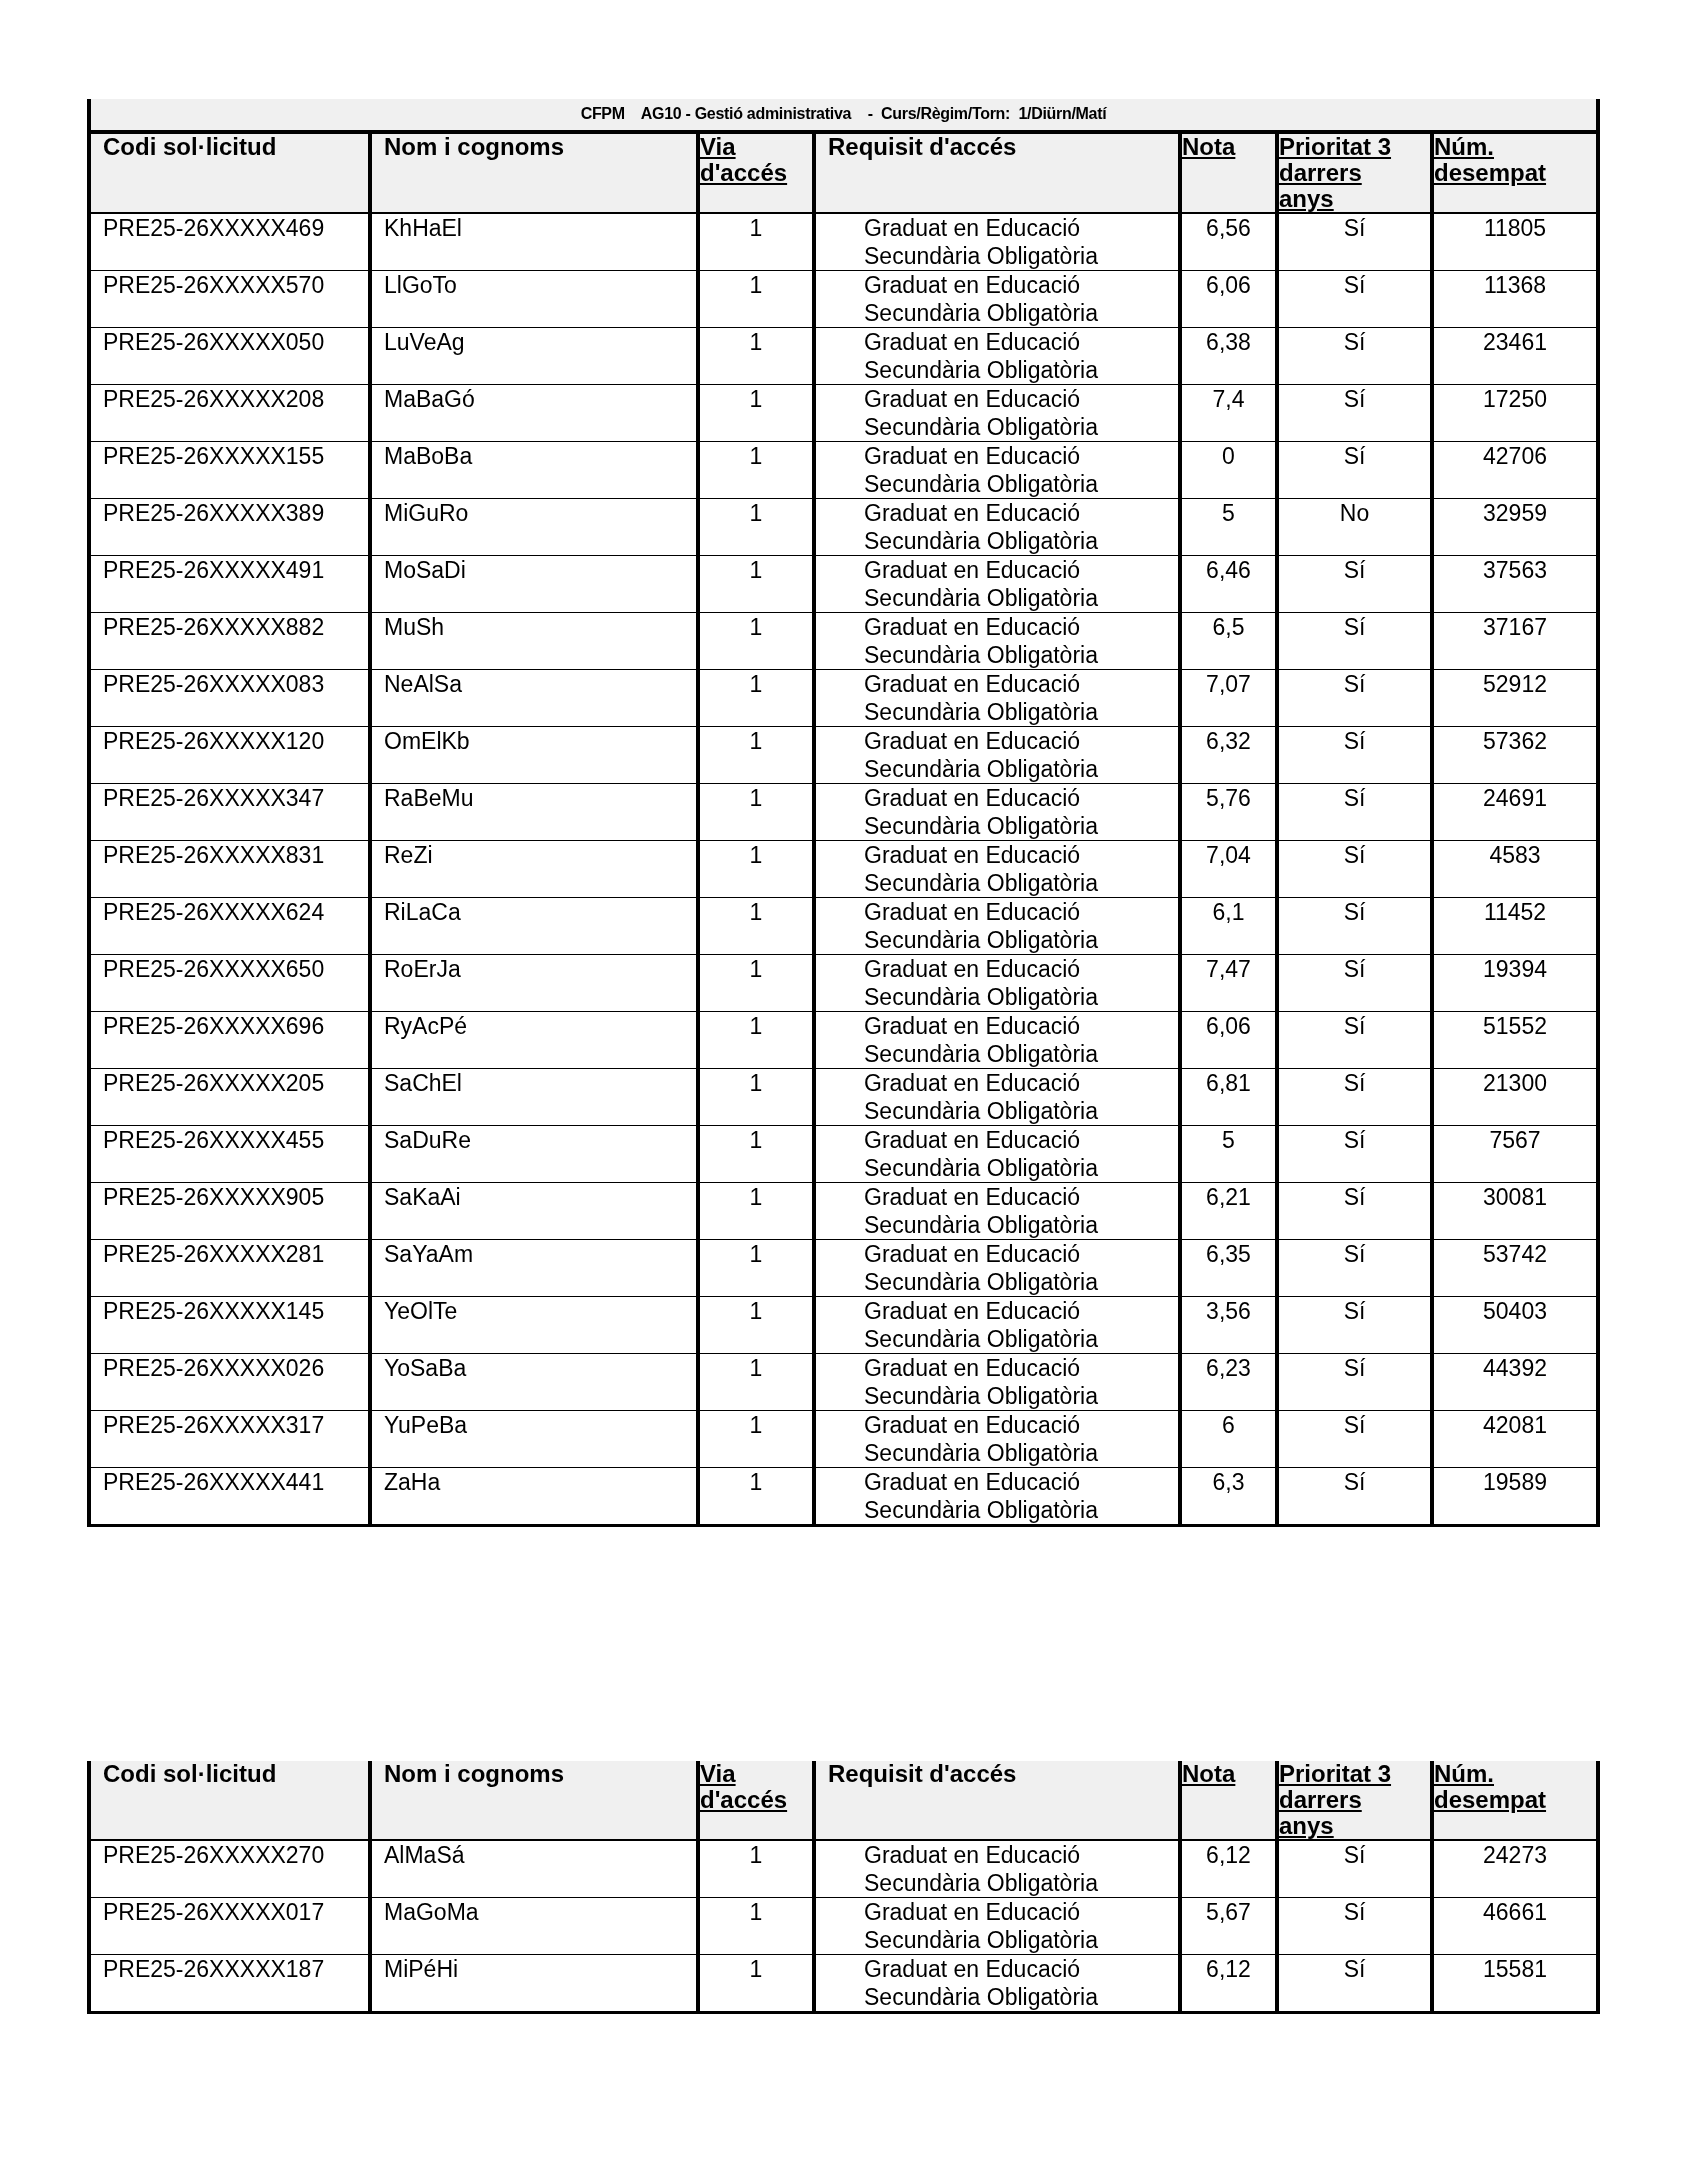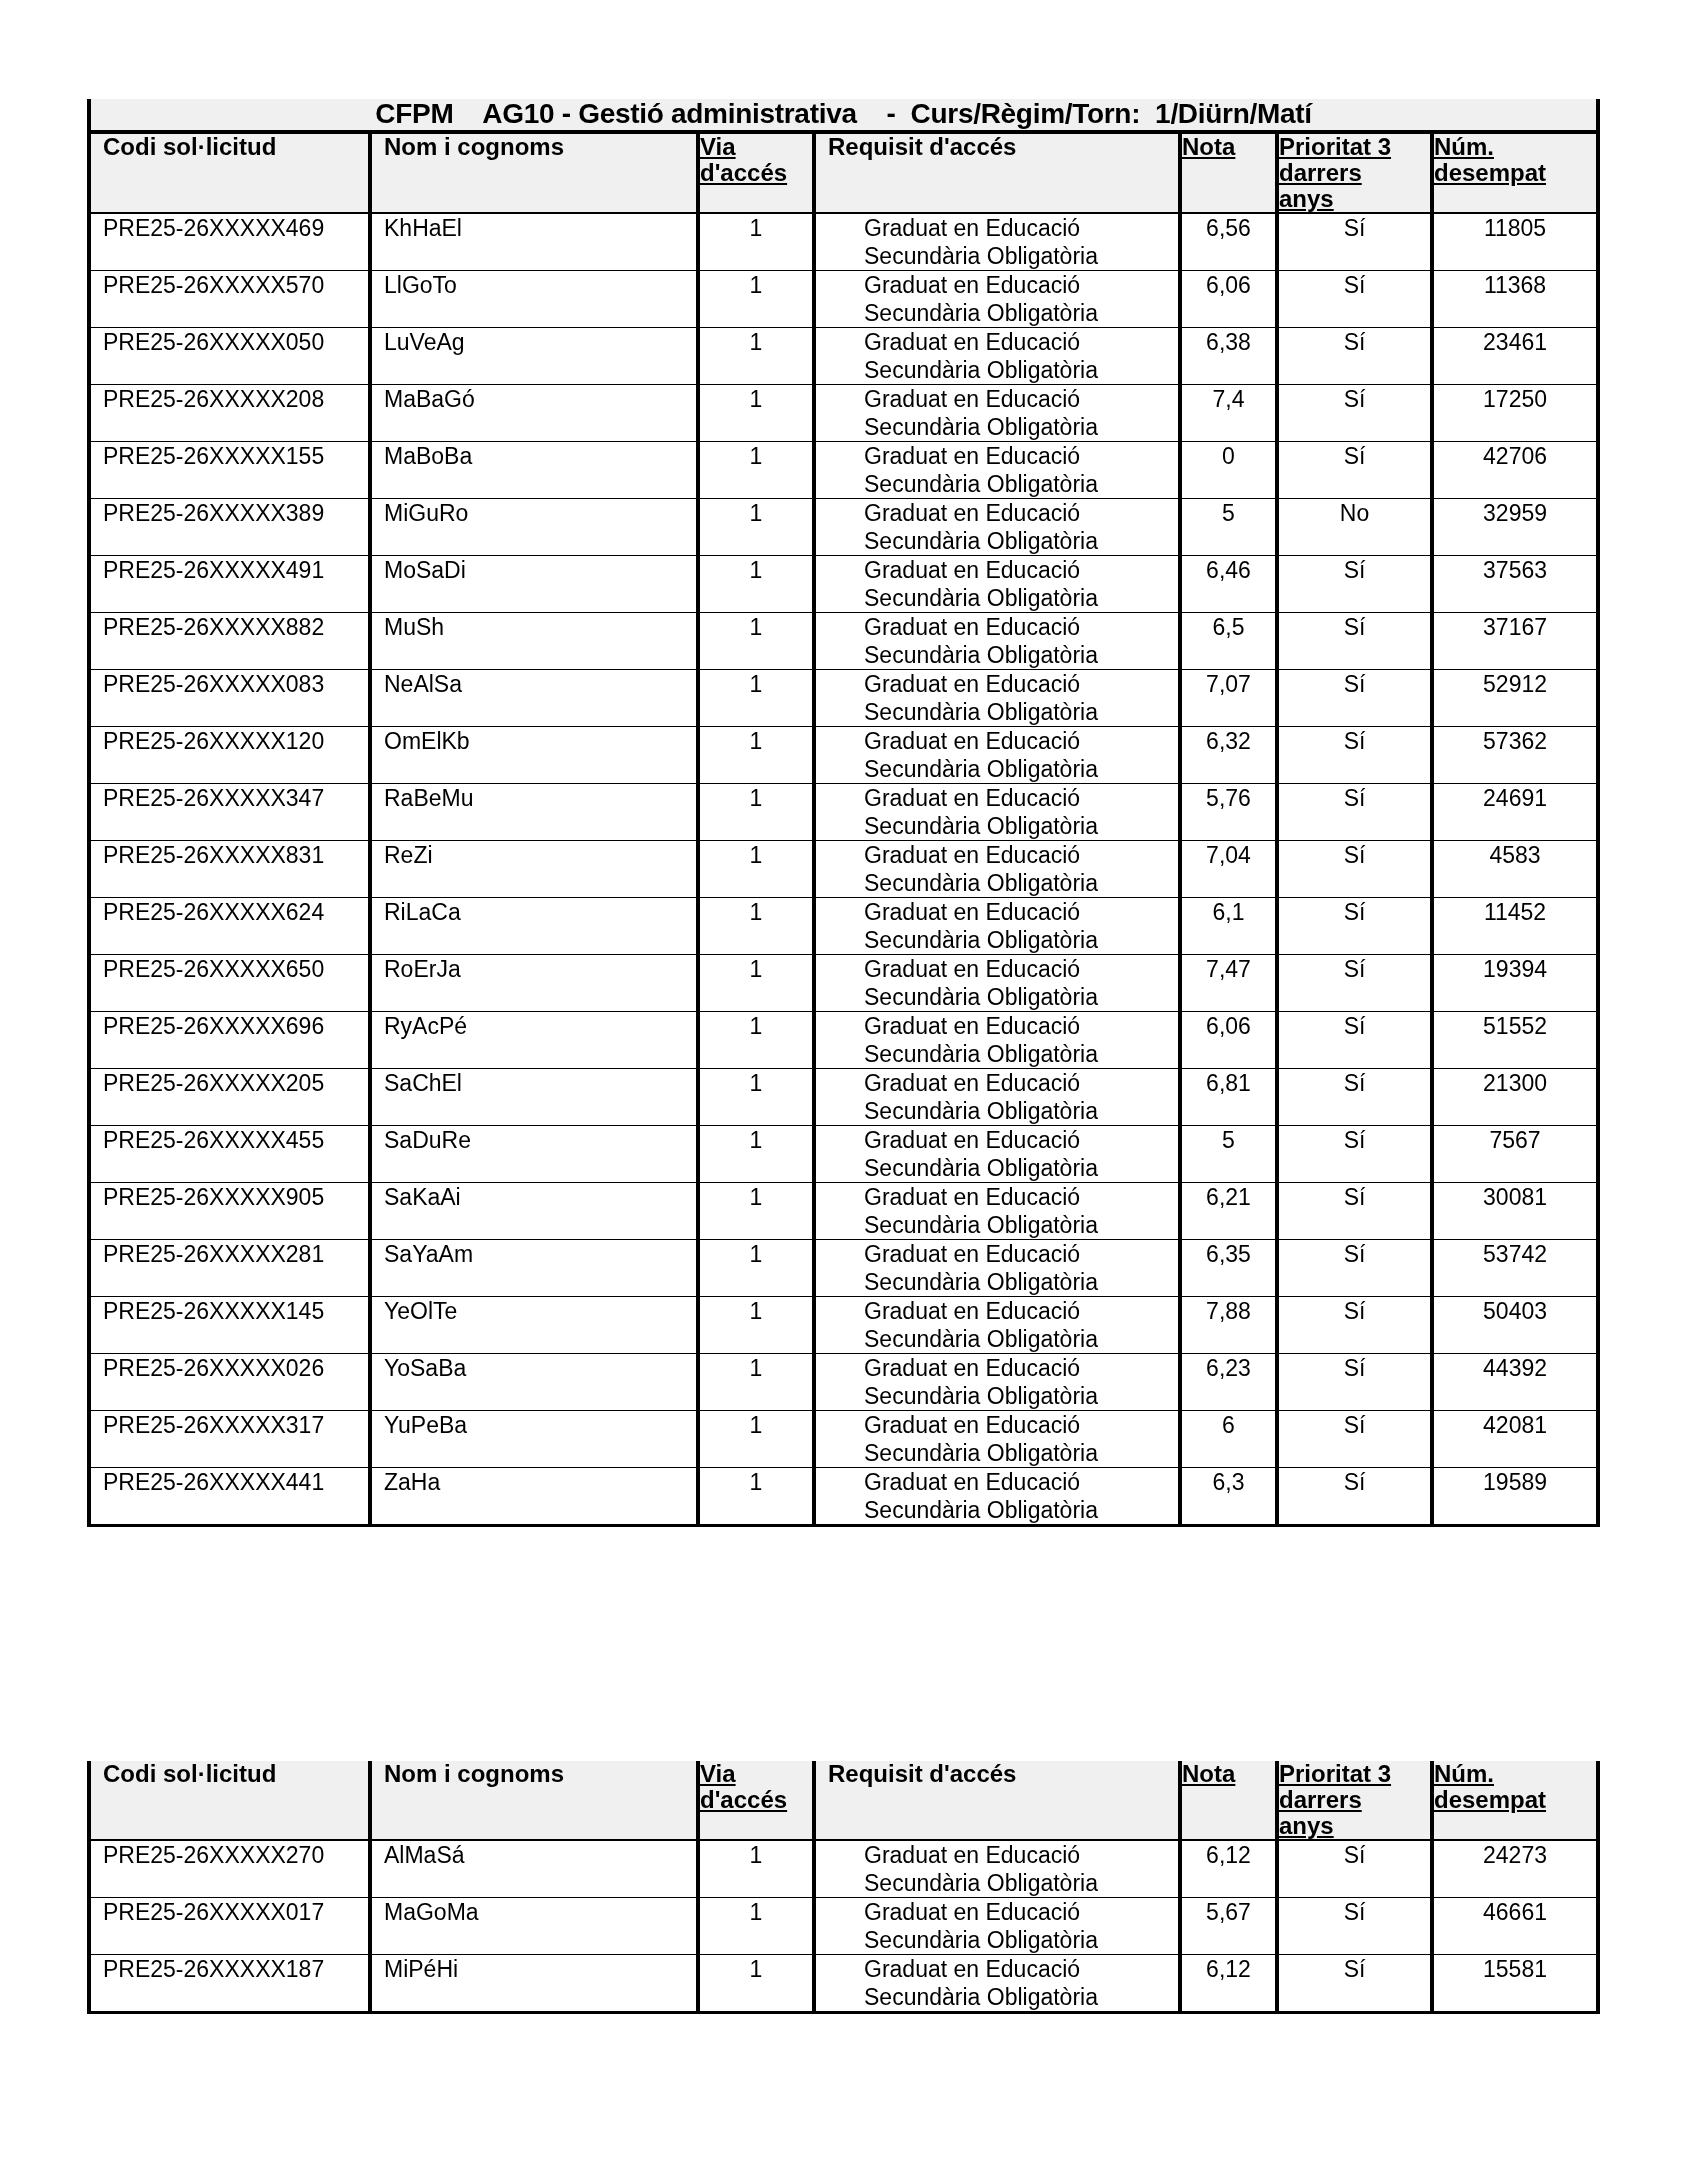--- a/index.html
+++ b/index.html
@@ -1,21 +1,21 @@
 <!DOCTYPE html>
 <html><head>
 <meta charset="utf-8">
 <style>
   html, body { margin:0; padding:0; background:#ffffff; }
   body { width:1683px; height:2178px; position:relative; font-family:"Liberation Sans", sans-serif; color:#000; }
   .tbl { position:absolute; left:87px; width:1510px; border-collapse:collapse; table-layout:fixed; }
   .tbl td, .tbl th { padding:0; vertical-align:top; }
   .t1 { top:99px; }
   .t2 { top:1761px; }
-  .title-row td { background:#f0f0f0; height:31px; border-left:4px solid #000; border-right:4px solid #000; border-bottom:4px solid #000; text-align:center; font-weight:bold; font-size:28px; line-height:30px; white-space:pre; letter-spacing:-0.3px; }
+  .title-row td { background:#f0f0f0; height:31px; border-left:4px solid #000; border-right:4px solid #000; border-bottom:4px solid #000; text-align:center; font-weight:bold; font-size:16px; line-height:30px; white-space:pre; letter-spacing:-0.3px; }
   .head-row th { background:#f0f0f0; height:77px; font-weight:bold; font-size:24px; line-height:26px; border-left:4px solid #000; border-bottom:2px solid #000; }
   .head-row th.l { text-align:left; padding-left:12px; }
   .head-row th.c { text-align:left;text-decoration:underline; }
   .head-row th:last-child { border-right:4px solid #000;margin-top:18px; }
   .data-row td { height:56px; font-size:23px; line-height:28px; border-left:4px solid #000; border-bottom:1.5px solid #000; }
   .data-row td:last-child { border-right:4px solid #000; }
   .data-row td.l { padding-left:12px; text-align:left; }
   .data-row td.c { text-align:center; }
   .data-row.last td { border-bottom:3px solid #000; }
   .req-line { display:block;margin-left:36px; }
@@ -275,21 +275,21 @@
         <td class="c">53742</td>
       </tr>
       <tr class="data-row">
         <td class="l">PRE25-26XXXXX145</td>
         <td class="l">YeOlTe</td>
         <td class="c">1</td>
         <td class="l">
           <span class="req-line">Graduat en Educació</span>
           <span class="req-line">Secundària Obligatòria</span>
         </td>
-        <td class="c">7,88</td>
+        <td class="c">3,56</td>
         <td class="c">Sí</td>
         <td class="c">50403</td>
       </tr>
       <tr class="data-row">
         <td class="l">PRE25-26XXXXX026</td>
         <td class="l">YoSaBa</td>
         <td class="c">1</td>
         <td class="l">
           <span class="req-line">Graduat en Educació</span>
           <span class="req-line">Secundària Obligatòria</span>

